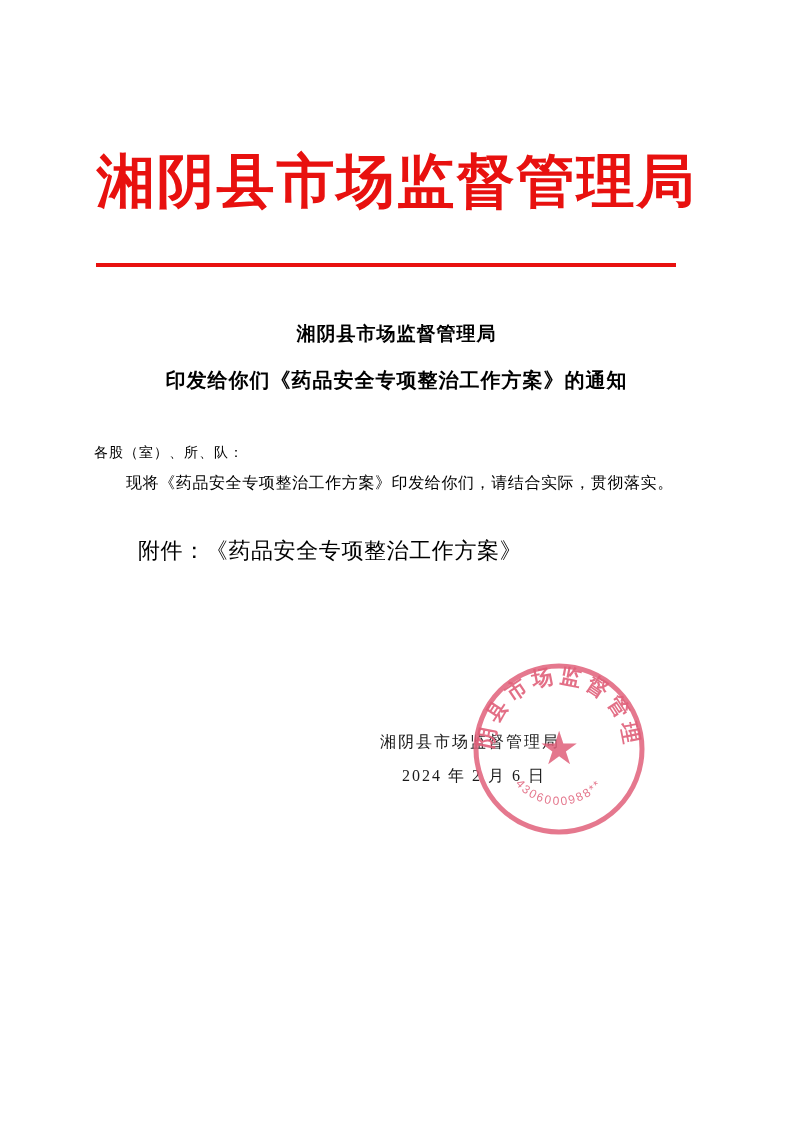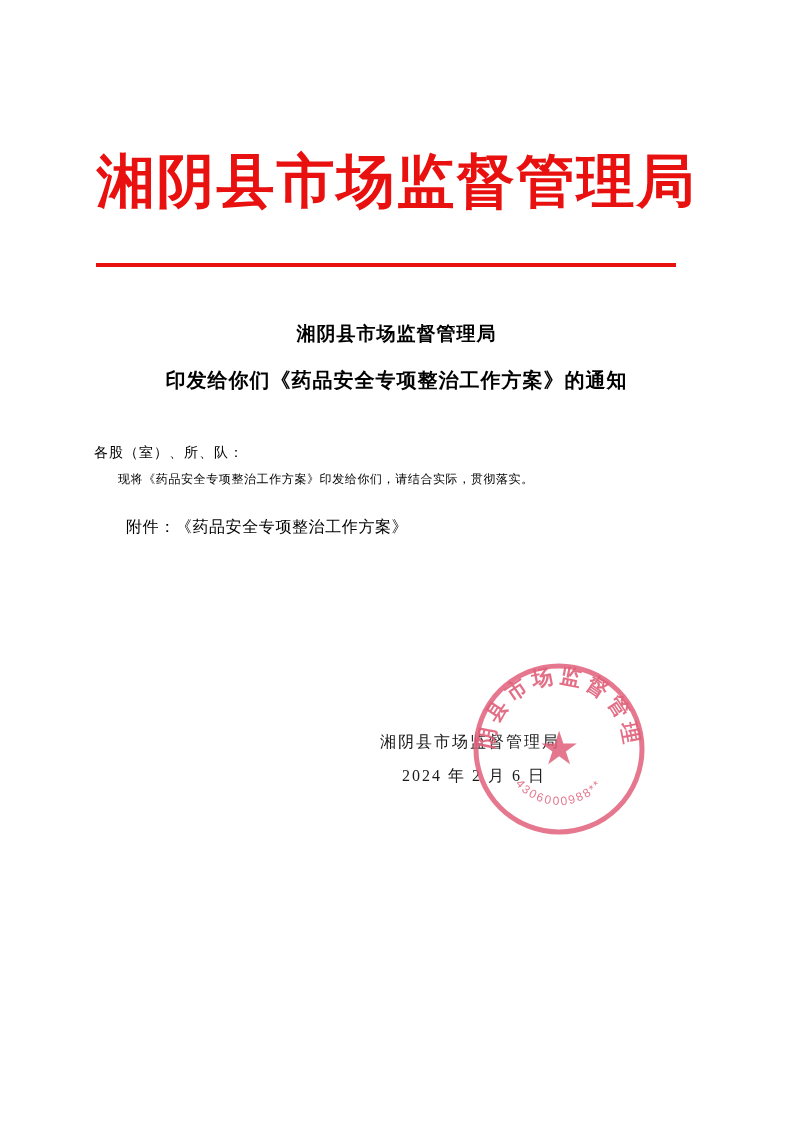--- a/index.html
+++ b/index.html
@@ -76,29 +76,29 @@
     left: 94px;
     top: 440px;
     width: 608px;
   }
   .salutation {
     font-size: 14px;
     line-height: 1.9;
     letter-spacing: 1px;
   }
   .para {
-    font-size: 12px;
+    font-size: 16px;
     line-height: 2.0;
     letter-spacing: 0.6px;
     text-indent: 2em;
     text-align: justify;
   }
   .attachment {
-    margin-top: 20px;
-    font-size: 16px;
+    margin-top: 30px;
+    font-size: 22px;
     line-height: 2.0;
     letter-spacing: 0.6px;
     text-indent: 2em;
   }
 
   
   .signature {
     position: absolute;
     left: 380px;
     top: 725px;

